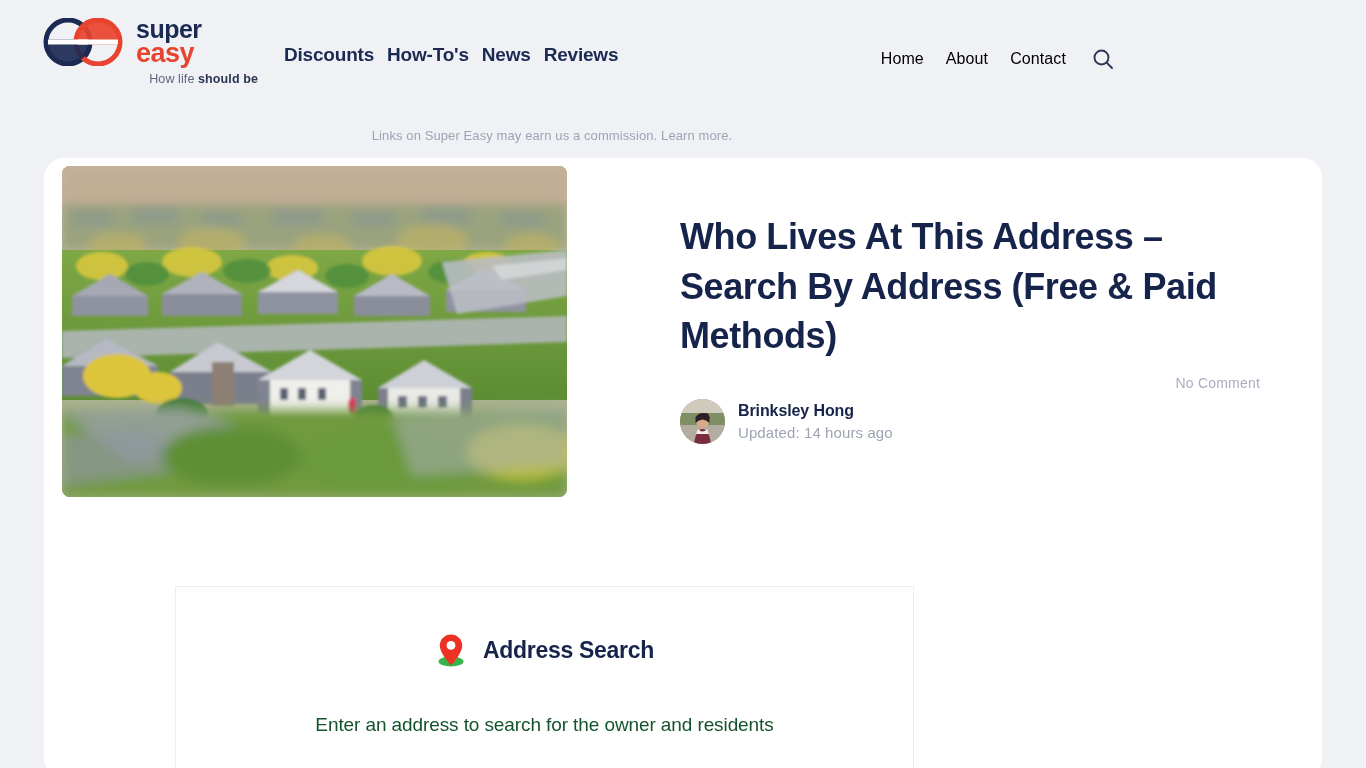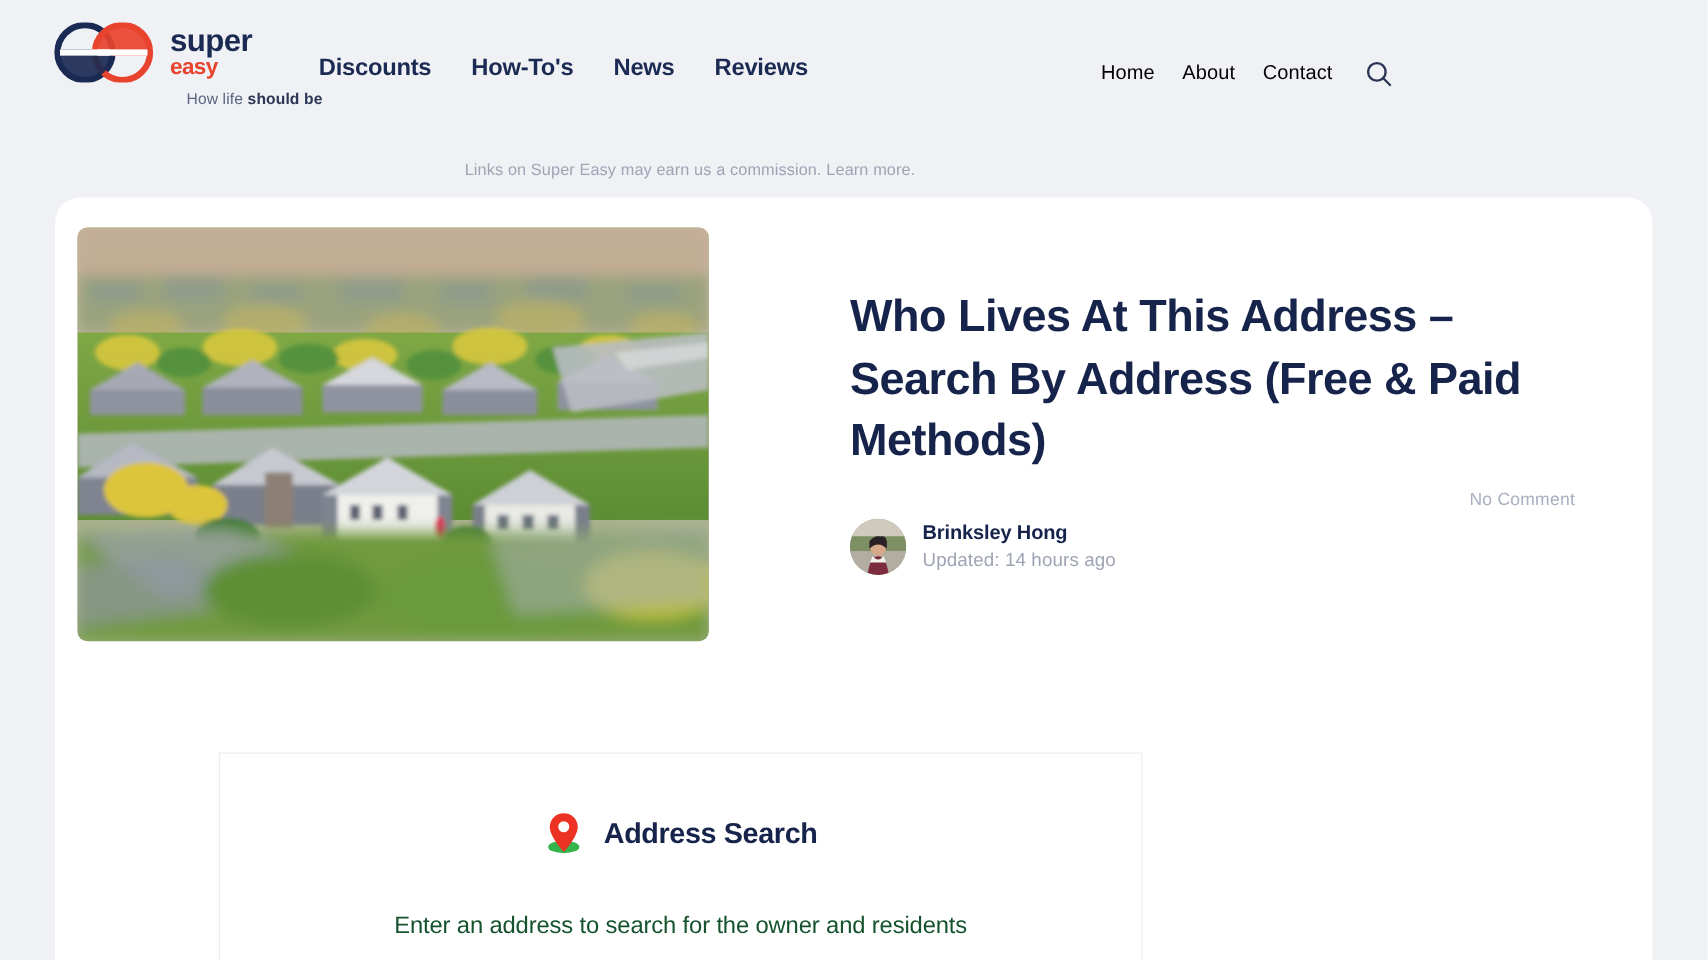--- a/index.html
+++ b/index.html
@@ -21,31 +21,31 @@
   .brand {
     position: absolute; left: 42px; top: 18px;
     width: 230px;
   }
   .brand-row { display: flex; align-items: center; gap: 10px; }
   .logo-mark { width: 84px; height: 48px; display: block; flex: 0 0 auto; }
   .logo-words {
     font-weight: 800; line-height: .92; letter-spacing: -0.5px;
   }
   .logo-super { display:block; font-size: 25px; color: #1b2a52; }
-  .logo-easy  { display:block; font-size: 18px; color: #e8432e; }
+  .logo-easy  { display:block; font-size: 27px; color: #e8432e; }
   .brand-tag {
     margin-top: 6px; text-align: right; width: 100%;
     font-size: 12.5px; color: #5c6680; letter-spacing: .1px;
     padding-right: 14px;
   }
   .brand-tag b { color: #2b3554; font-weight: 700; }
 
   .main-nav {
-    position: absolute; left: 255px; top: 44px;
-    display: flex; align-items: center; gap: 32px;
+    position: absolute; left: 284px; top: 44px;
+    display: flex; align-items: center; gap: 13px;
   }
   .main-nav a {
     font-size: 19px; font-weight: 700; color: #1b2a52;
     text-decoration: none; letter-spacing: -0.2px; white-space: nowrap;
   }
 
   .util-nav {
     position: absolute; right: 38px; top: 46px;
     display: flex; align-items: center; gap: 22px;
   }
@@ -70,21 +70,21 @@
   
   .article-card {
     position: absolute; left: 44px; top: 158px;
     width: 1278px; min-height: 620px;
     background: #ffffff;
     border-radius: 20px;
   }
 
   .article-head {
     display: flex; gap: 0px;
-    padding: 24px 20px 0 18px;
+    padding: 8px 20px 0 18px;
   }
 
   .hero {
     position: relative;
     width: 505px; height: 331px;
     border-radius: 8px; overflow: hidden;
     flex: 0 0 auto;
     background: #9aa07e;
   }
   .hero svg { display: block; width: 100%; height: 100%; }

